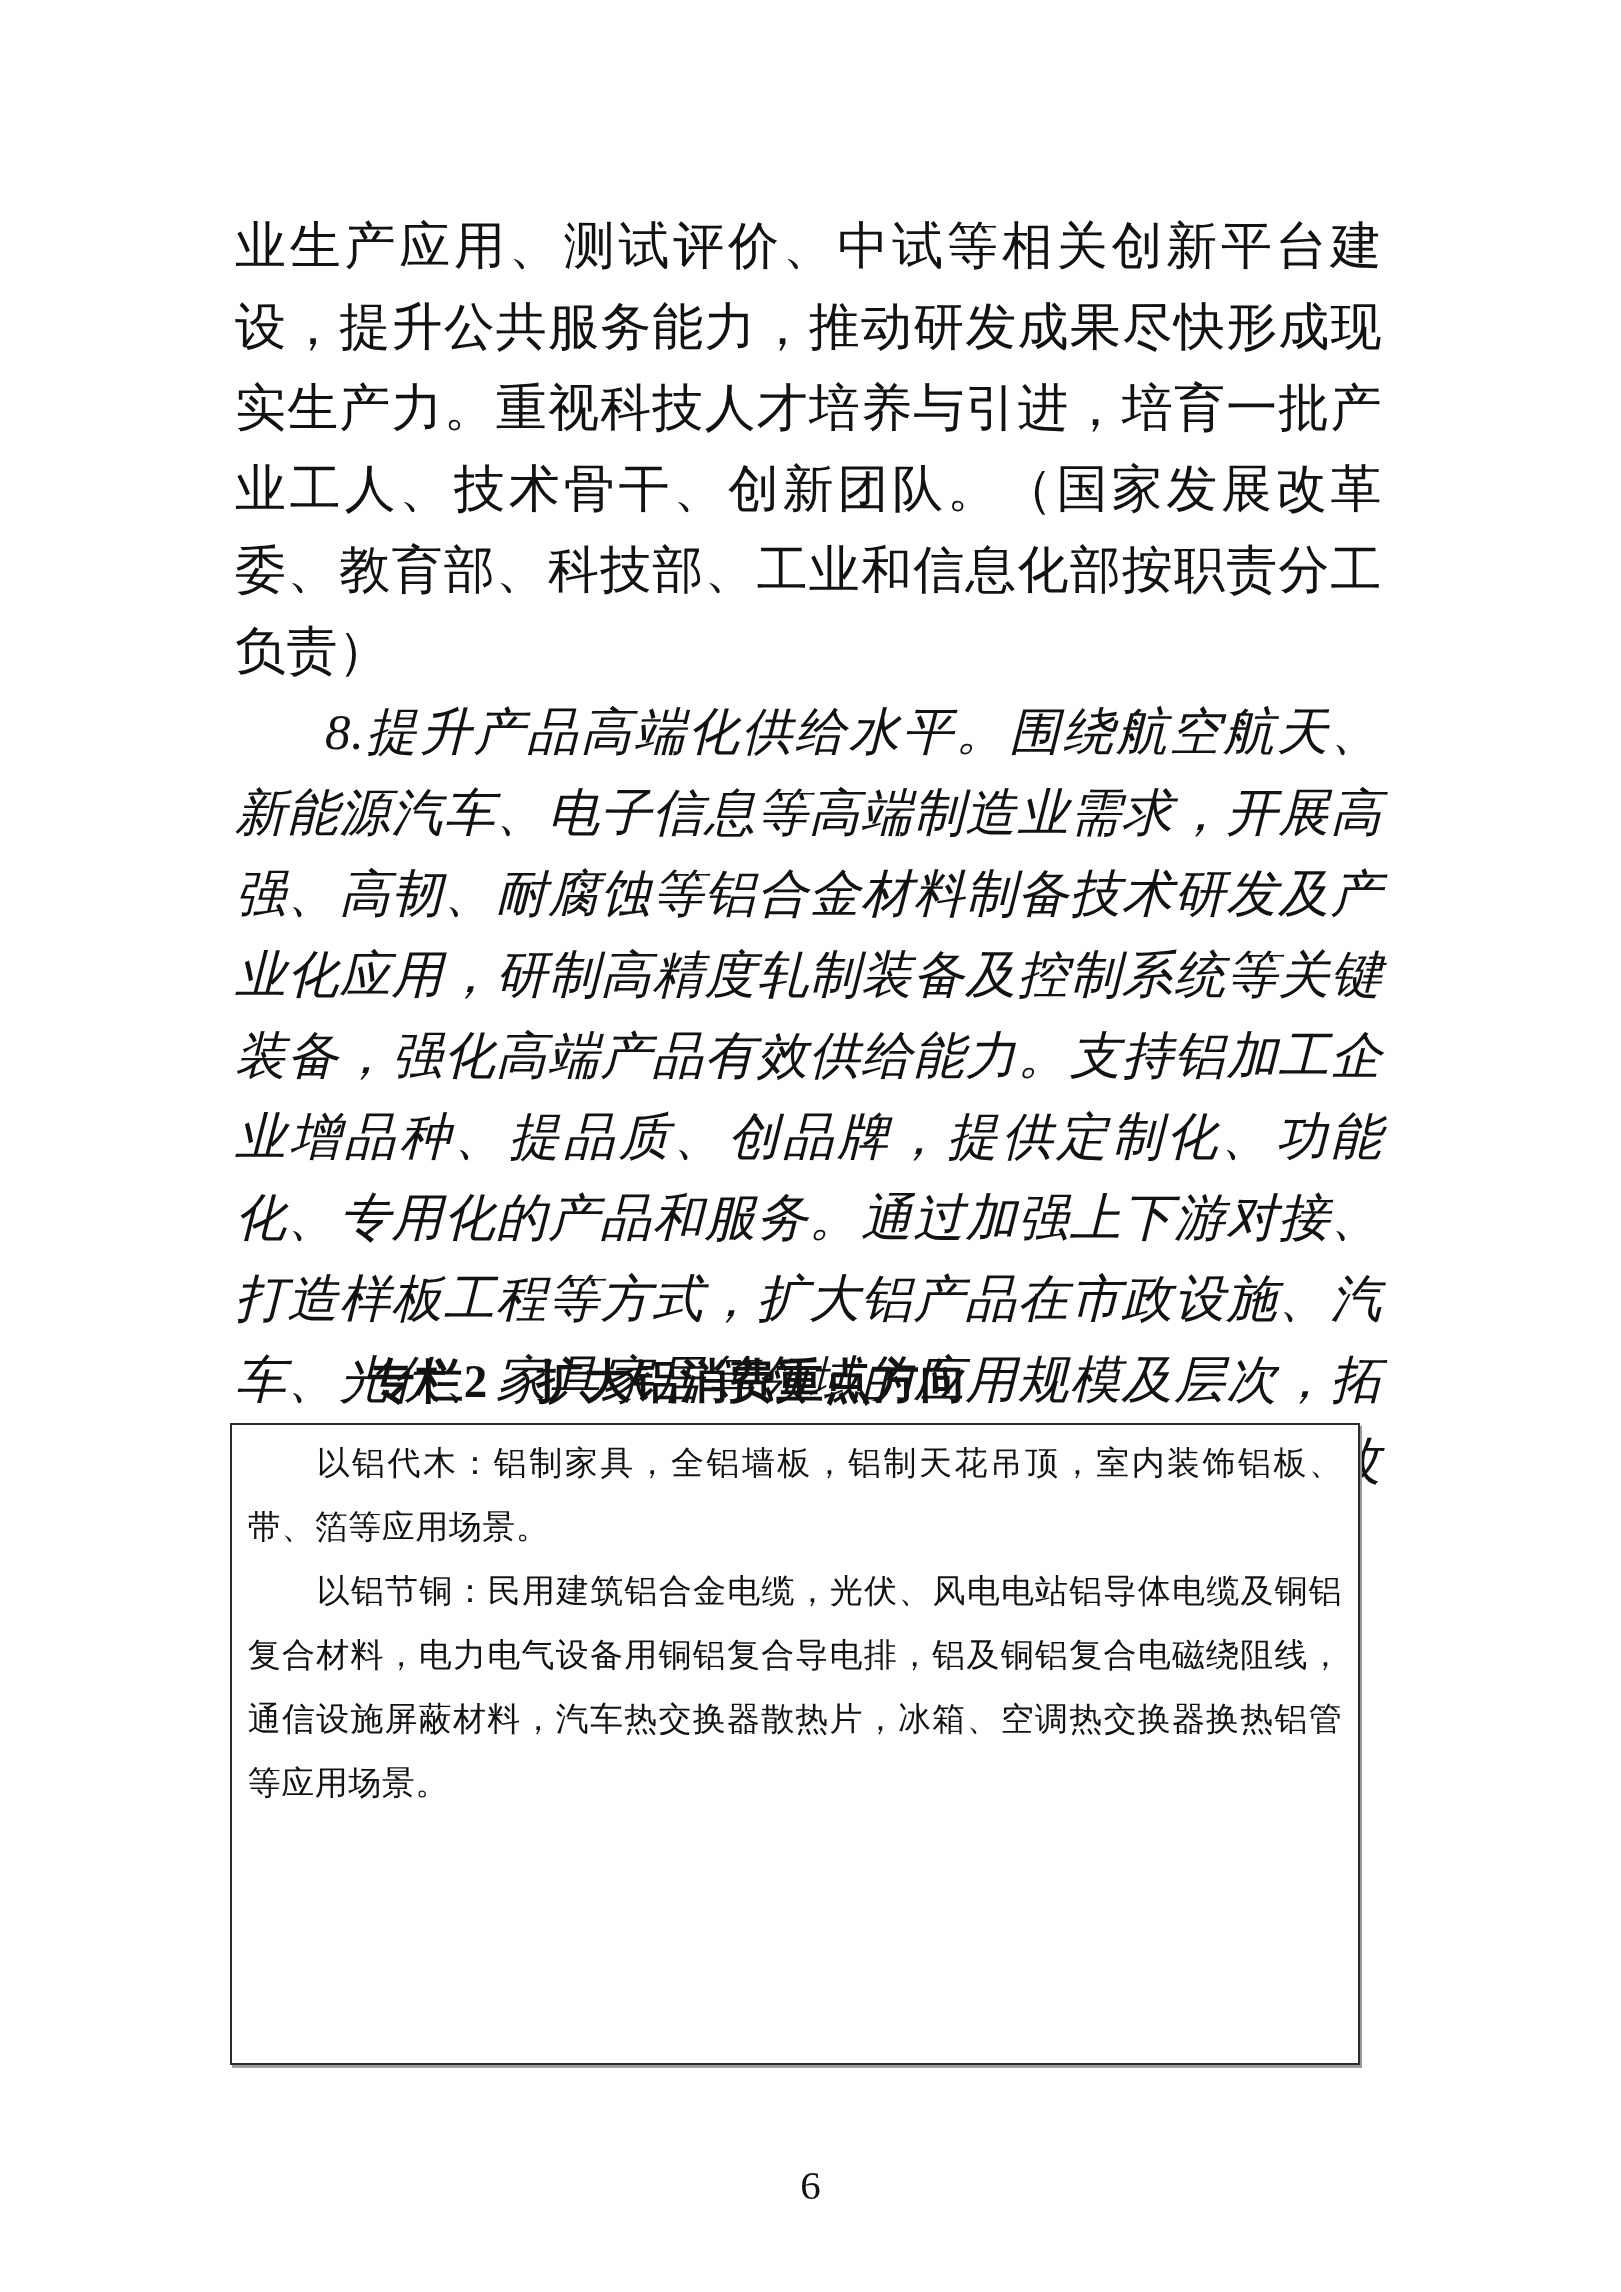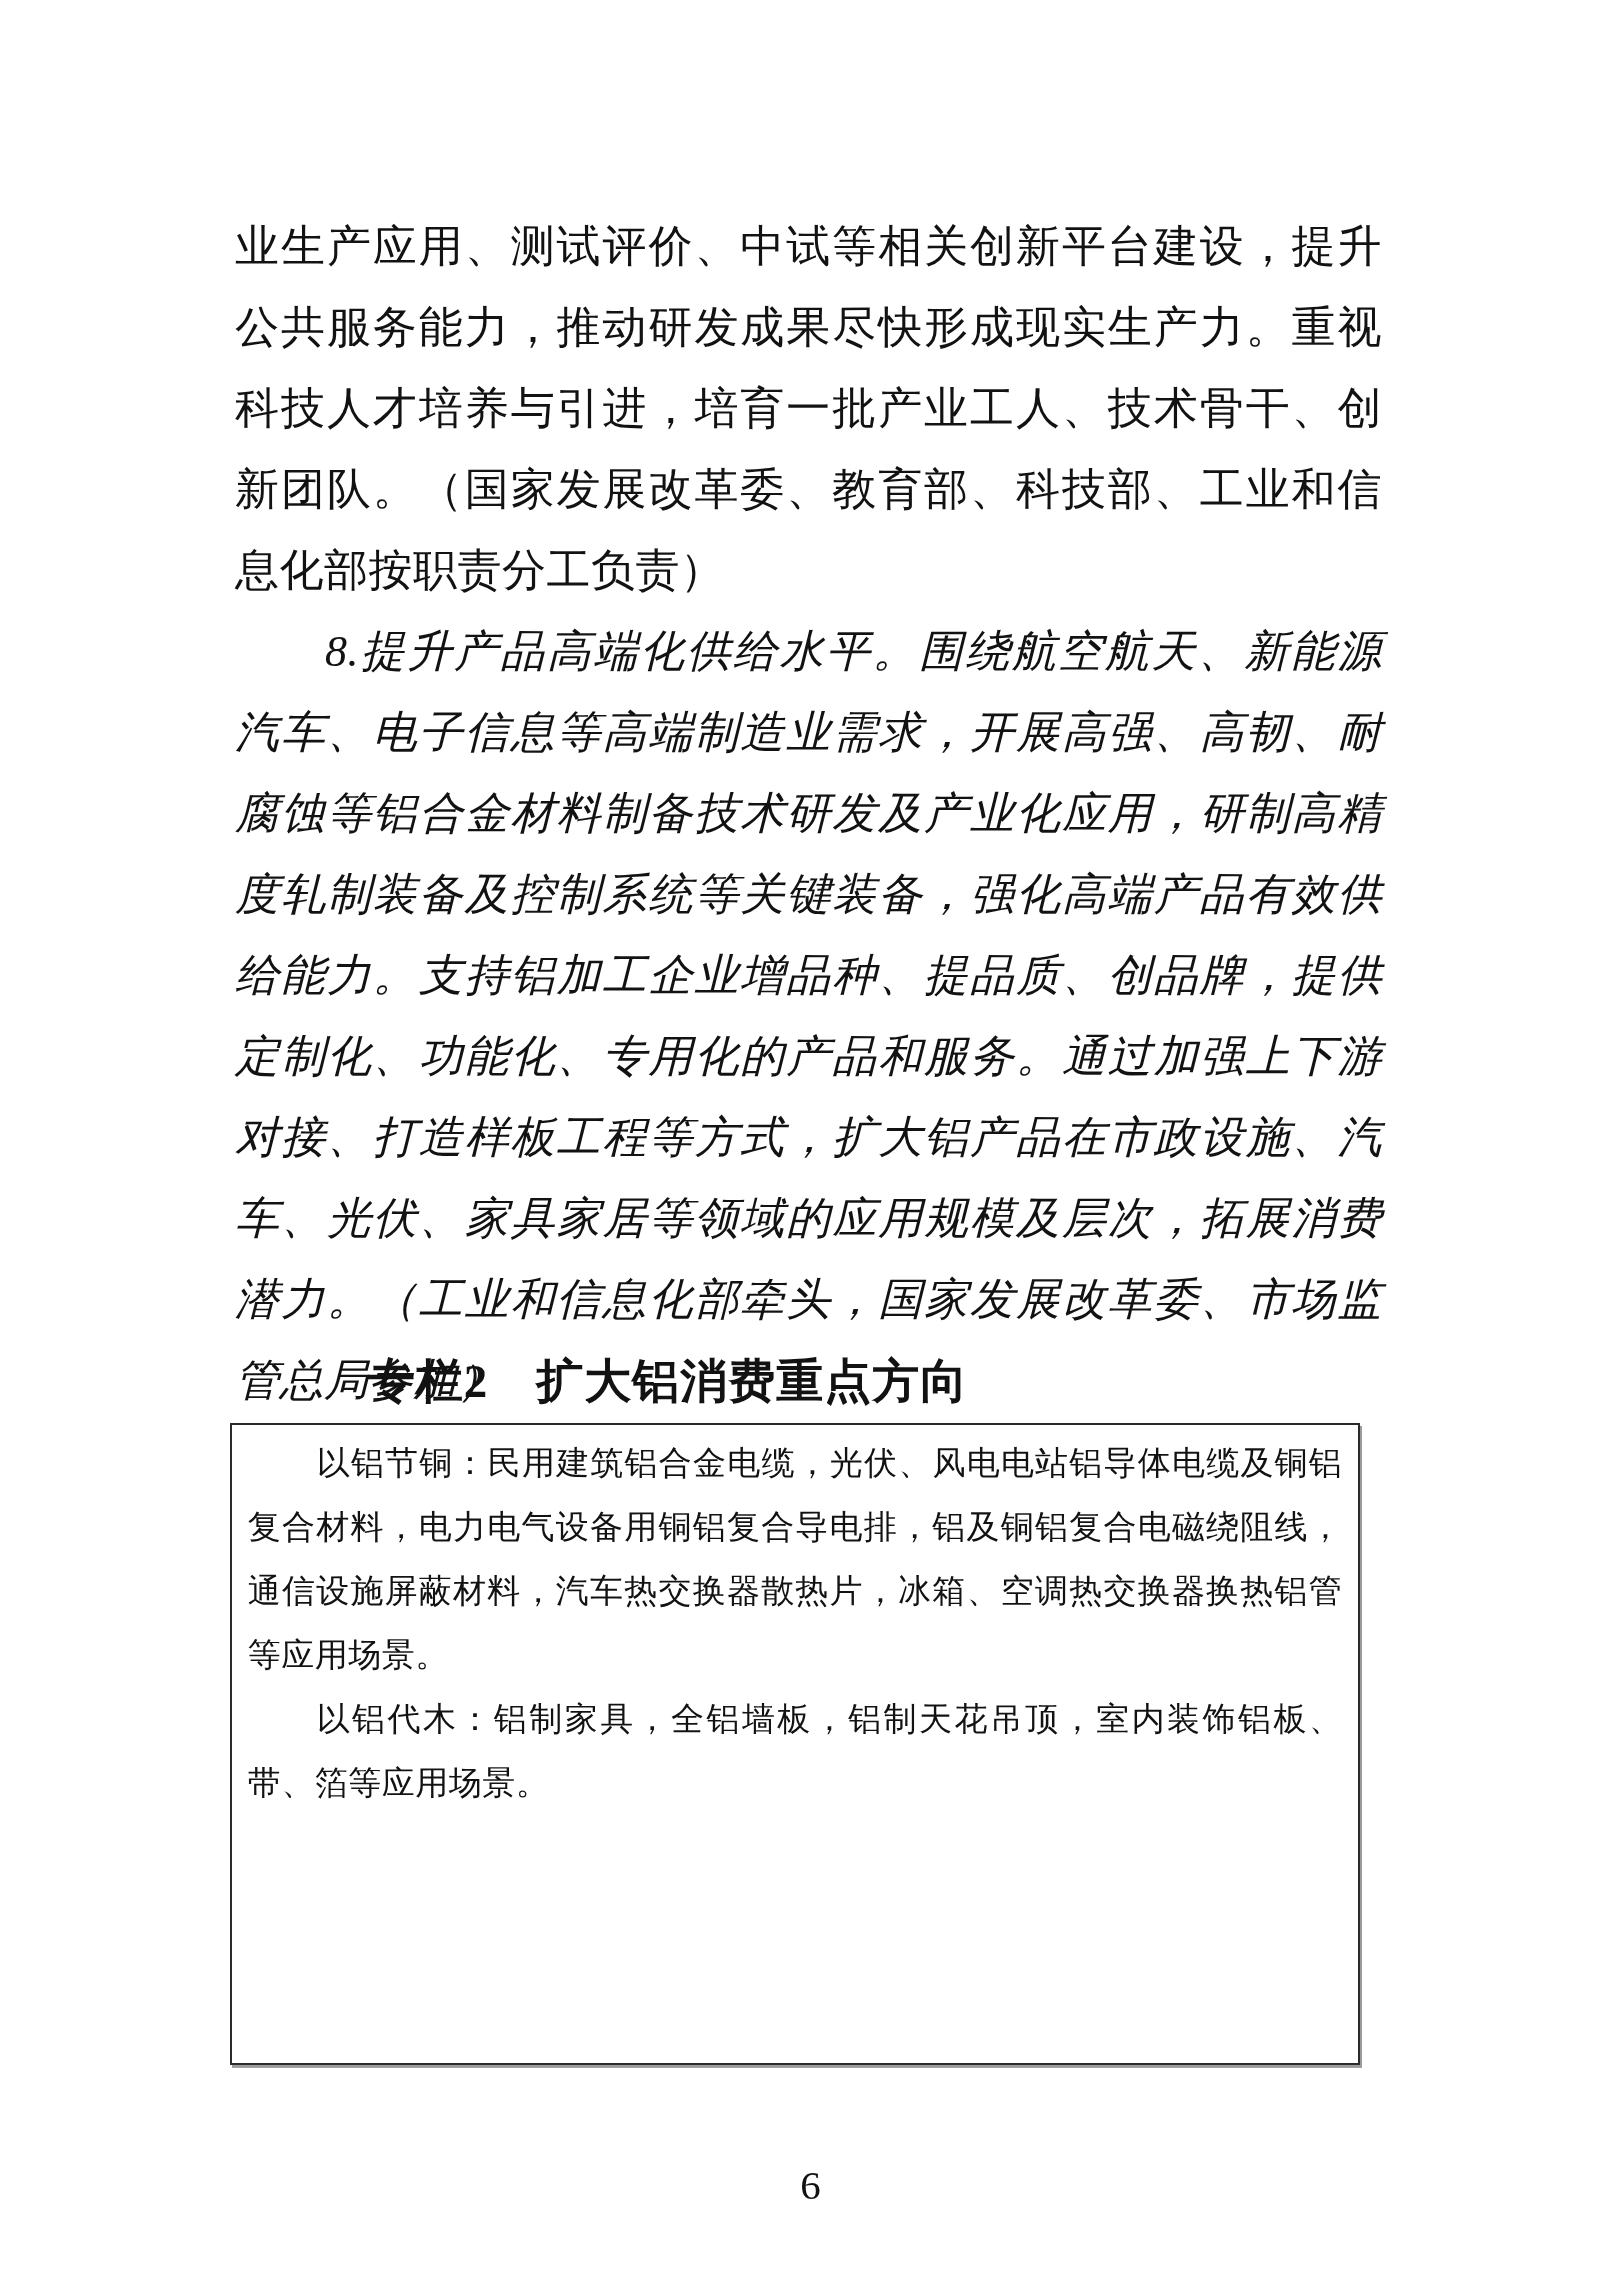--- a/index.html
+++ b/index.html
@@ -8,21 +8,21 @@
     width:1621px;height:2293px;
     background:#ffffff;
     font-family:"Liberation Serif","DejaVu Serif",serif;
     color:#121212;
     overflow:hidden;
   }
   .body-text{
     position:absolute;
     left:235px;top:206px;
     width:1147px;
-    font-size:44px;
+    font-size:51px;
     line-height:81px;
     text-align:justify;
     letter-spacing:0.5px;
   }
   .body-text p{margin:0;padding:0;}
   .para-indent{text-indent:90px;font-style:italic;}
   .box-heading{
     position:absolute;
     left:0;top:1351px;
     width:1336px;
@@ -67,21 +67,21 @@
 <div class="page">
 
   <div class="body-text">
     <p class="para">业生产应用、测试评价、中试等相关创新平台建设，提升公共服务能力，推动研发成果尽快形成现实生产力。重视科技人才培养与引进，培育一批产业工人、技术骨干、创新团队。（国家发展改革委、教育部、科技部、工业和信息化部按职责分工负责）</p>
     <p class="para para-indent">8.提升产品高端化供给水平。围绕航空航天、新能源汽车、电子信息等高端制造业需求，开展高强、高韧、耐腐蚀等铝合金材料制备技术研发及产业化应用，研制高精度轧制装备及控制系统等关键装备，强化高端产品有效供给能力。支持铝加工企业增品种、提品质、创品牌，提供定制化、功能化、专用化的产品和服务。通过加强上下游对接、打造样板工程等方式，扩大铝产品在市政设施、汽车、光伏、家具家居等领域的应用规模及层次，拓展消费潜力。（工业和信息化部牵头，国家发展改革委、市场监管总局参加）</p>
   </div>
 
   <h2 class="box-heading">专栏2　扩大铝消费重点方向</h2>
 
   <div class="feature-box">
+    <p>以铝代木：铝制家具，全铝墙板，铝制天花吊顶，室内装饰铝板、带、箔等应用场景。</p>
     <p>以铝节铜：民用建筑铝合金电缆，光伏、风电电站铝导体电缆及铜铝复合材料，电力电气设备用铜铝复合导电排，铝及铜铝复合电磁绕阻线，通信设施屏蔽材料，汽车热交换器散热片，冰箱、空调热交换器换热铝管等应用场景。</p>
-    <p>以铝代木：铝制家具，全铝墙板，铝制天花吊顶，室内装饰铝板、带、箔等应用场景。</p>
 
   </div>
 
   <div class="page-number">6</div>
 
 </div>
 
 
 </body></html>

